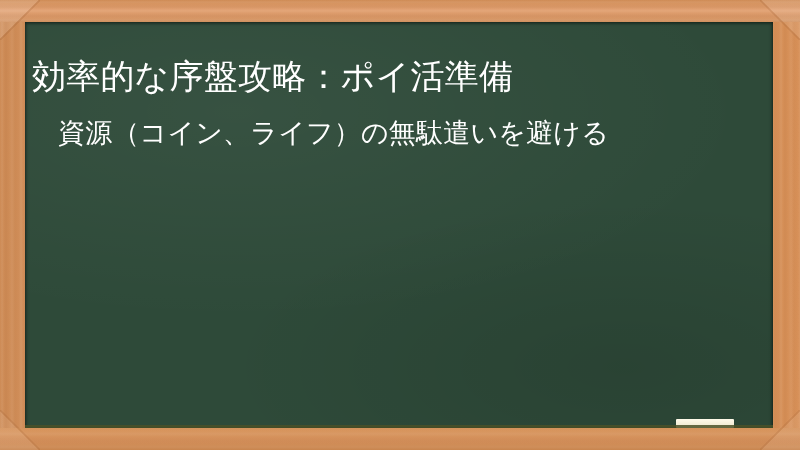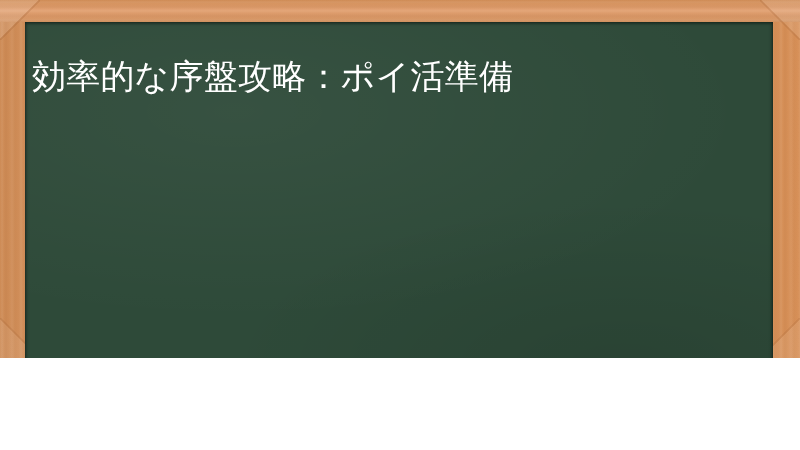--- a/index.html
+++ b/index.html
@@ -9,21 +9,21 @@
     background: #ffffff;
   }
   body {
     font-family: "DejaVu Sans", "Liberation Sans", sans-serif;
   }
 
   
   .slide {
     position: relative;
     width: 800px;
-    height: 358px;
+    height: 450px;
     overflow: hidden;
     background: #d79058;
   }
 
   
   .wood-plate {
     position: absolute;
     inset: 0;
     background-color: #d79058;
     background-image:
@@ -186,19 +186,20 @@
   <div class="miter tl"></div>
   <div class="miter tr"></div>
   <div class="miter bl"></div>
   <div class="miter br"></div>
 
   <div class="board">
 
     <h1 class="board-title">効率的な序盤攻略：ポイ活準備</h1>
 
     <div class="board-body">
+      <div class="body-line">資源（コイン、ライフ）の無駄遣いを避ける</div>
     </div>
 
     <div class="chalk"></div>
     <div class="board-bottom-seam"></div>
   </div>
 
 </div>
 
 </body></html>

